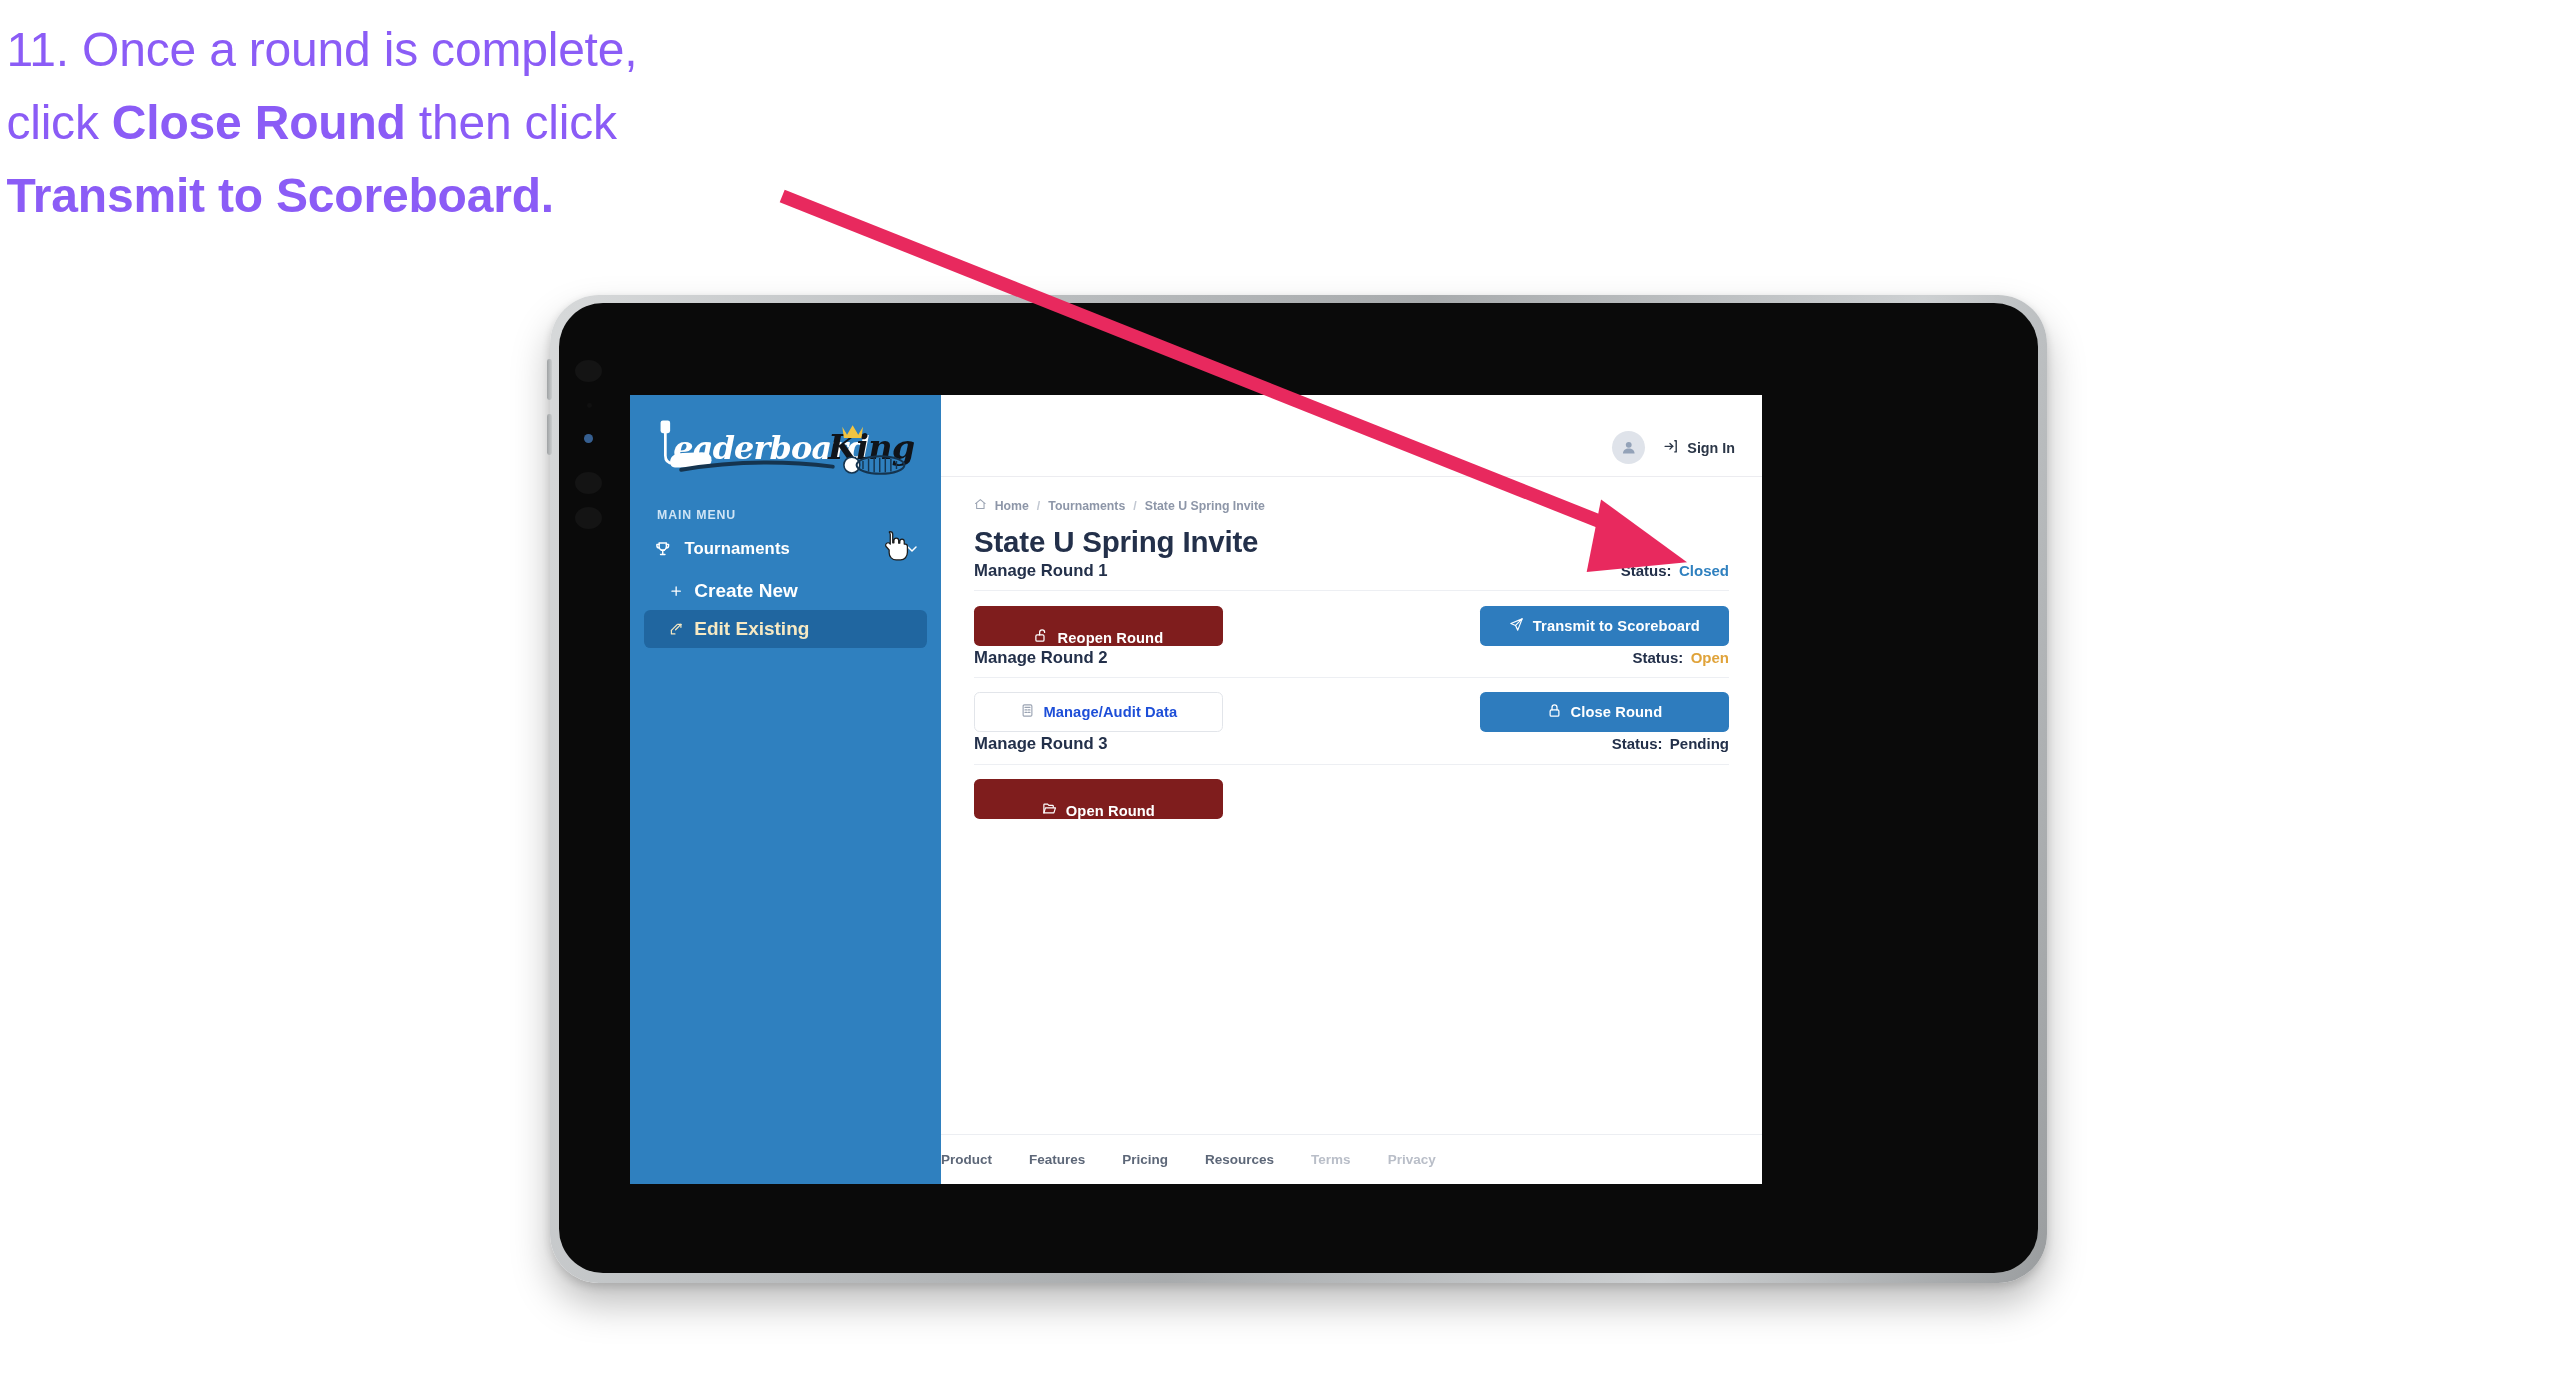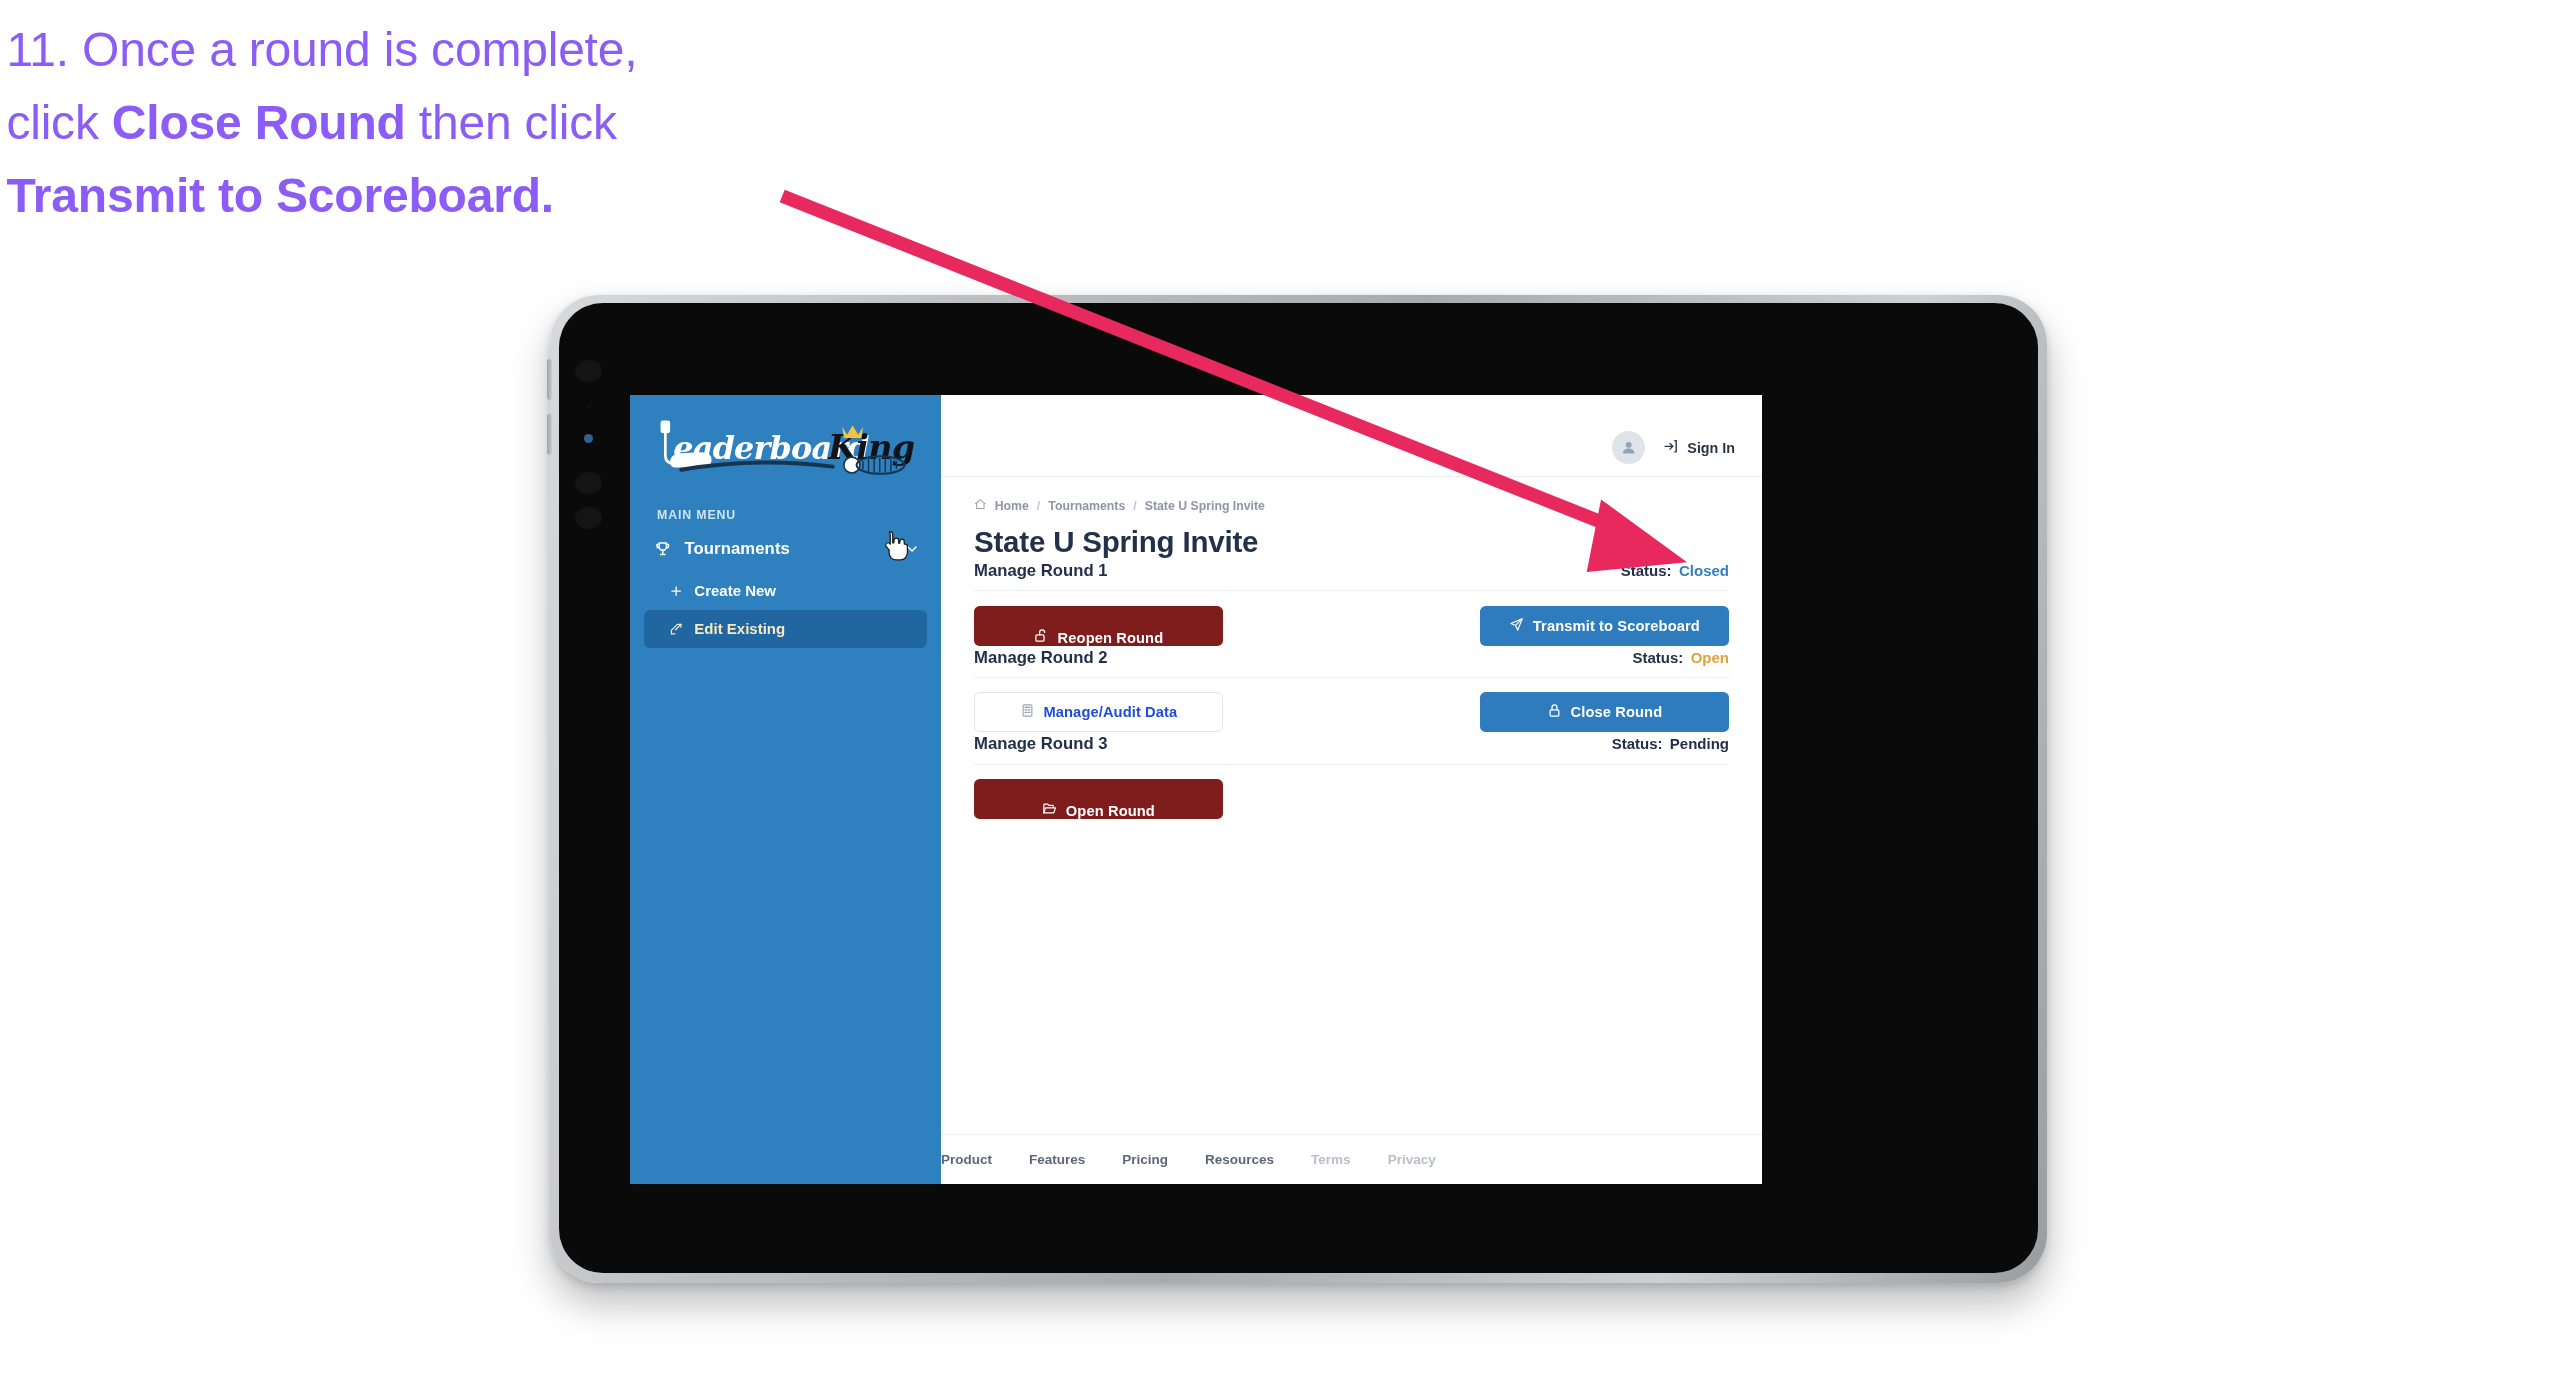--- a/index.html
+++ b/index.html
@@ -137,21 +137,21 @@
     margin-top: 12.7px;
     padding: 0 14.3px;
   }
   .nav-item {
     display: flex;
     align-items: center;
     height: 38px;
     border-radius: 6.4px;
     padding-left: 21px;
     color: #ffffff;
-    font-size: 15px;
+    font-size: 19px;
     font-weight: 700;
     cursor: pointer;
   }
   .nav-item .nicon {
     width: 21px;
     display: flex;
     align-items: center;
     justify-content: center;
     margin-right: 8px;
   }

